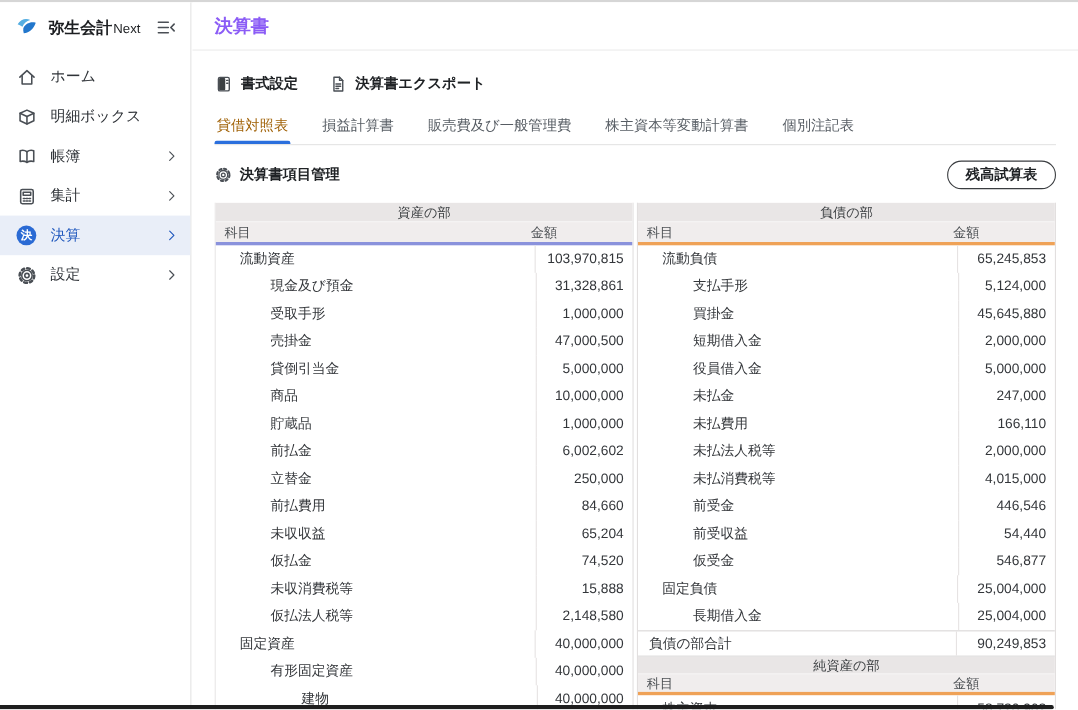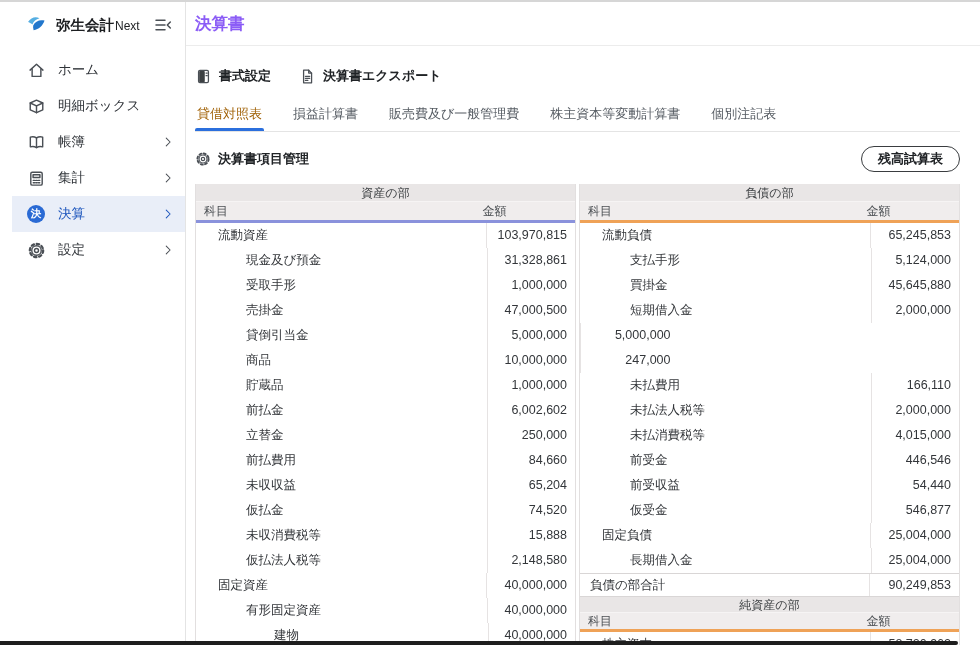--- a/index.html
+++ b/index.html
@@ -2,21 +2,21 @@
 <html><head>
 <meta charset="utf-8">
 <style>
   * { margin:0; padding:0; box-sizing:border-box; }
   html,body { background:#ffffff; }
   body { font-family:"Liberation Sans","DejaVu Sans",sans-serif; color:#33363a; }
   .app { position:relative; width:980px; height:645px; background:#fff; overflow:hidden;
          border-top:2px solid #d6d6d6; }
 
   
-  .sidebar { position:absolute; left:12px; top:0; bottom:0; width:174px; background:#fff;
+  .sidebar { position:absolute; left:0; top:0; bottom:0; width:174px; background:#fff;
              border-right:1px solid #e4e4e4; z-index:2; }
   .logo-row { height:46px; display:flex; align-items:center; padding:0 12px 0 13px; }
   .logo-mark { width:24px; height:24px; flex:0 0 24px; }
   .brand { margin-left:7px; white-space:nowrap; }
   .brand .b-name { font-size:14.5px; font-weight:700; color:#1c1e21; }
   .brand .b-suffix { font-size:12px; color:#1c1e21; margin-left:1px; }
   .collapse-btn { margin-left:auto; width:20px; height:20px; cursor:pointer; }
   .nav { margin-top:4px; }
   .nav-item { height:36px; display:flex; align-items:center; padding:0 10px 0 14px;
               font-size:13.5px; color:#2f3338; cursor:pointer; }
@@ -305,23 +305,25 @@
             </div>
             <div class="t-row">
               <div class="t-name ind1">買掛金</div>
               <div class="t-amt">45,645,880</div>
             </div>
             <div class="t-row">
               <div class="t-name ind1">短期借入金</div>
               <div class="t-amt">2,000,000</div>
             </div>
             <div class="t-row">
+              <div class="t-name ind1">役員借入金</div>
               <div class="t-amt">5,000,000</div>
             </div>
             <div class="t-row">
+              <div class="t-name ind1">未払金</div>
               <div class="t-amt">247,000</div>
             </div>
             <div class="t-row">
               <div class="t-name ind1">未払費用</div>
               <div class="t-amt">166,110</div>
             </div>
             <div class="t-row">
               <div class="t-name ind1">未払法人税等</div>
               <div class="t-amt">2,000,000</div>
             </div>

